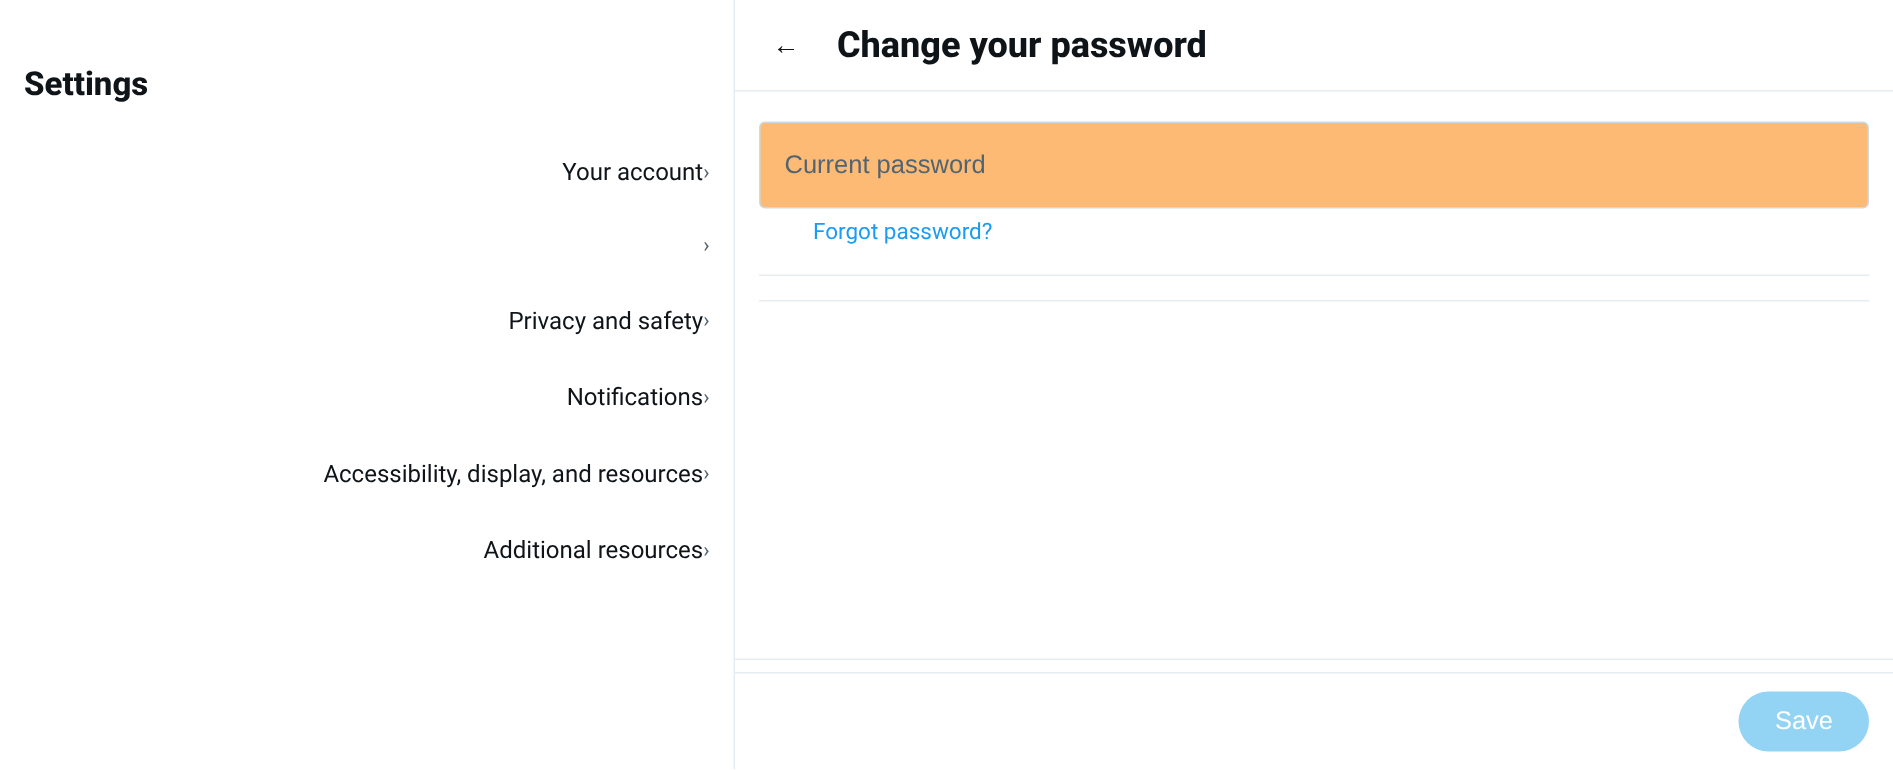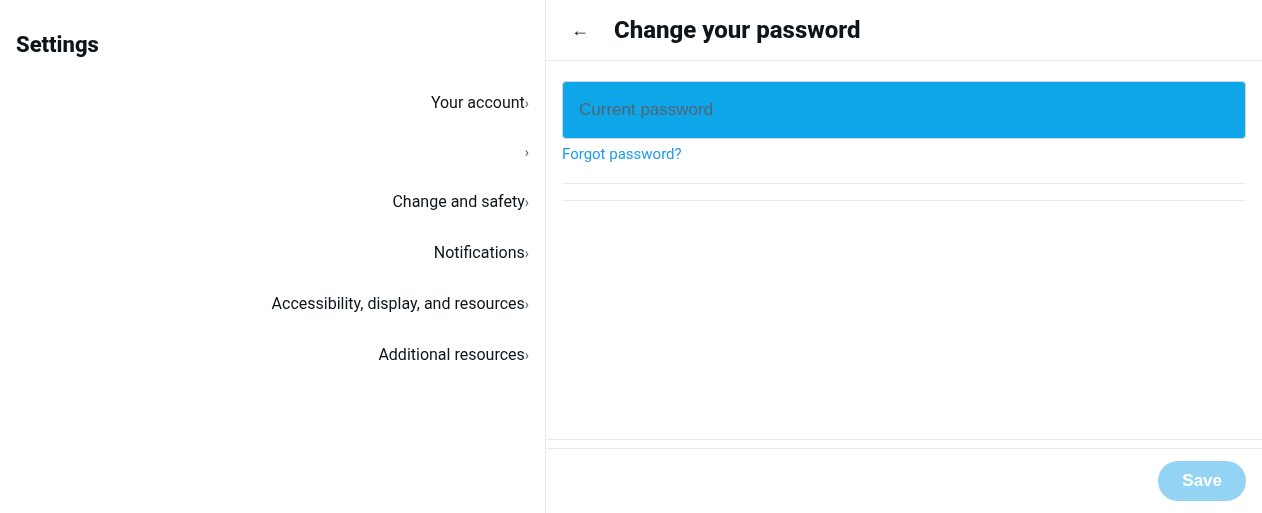--- a/index.html
+++ b/index.html
@@ -11,23 +11,23 @@
     body {
       font-family: -apple-system, BlinkMacSystemFont, "Segoe UI", Roboto, Helvetica, Arial, sans-serif;
       background: #fff;
       display: flex;
       width: 1262px;
       min-height: 513px;
       overflow: hidden;
     }
 
     .sidebar {
-      width: 546px;
+      width: 490px;
       border-right: 1px solid #e6ecf0;
-      padding: 20px 0;
+      padding: 32px 0;
       flex-shrink: 0;
     }
 
     .sidebar-title {
       font-size: 22px;
       font-weight: 800;
       color: #0f1419;
       padding: 12px 16px 20px 16px;
     }
 
@@ -98,34 +98,35 @@
     }
 
     .password-input {
       width: 100%;
       padding: 18px 16px;
       border: 1px solid #cfd9de;
       border-radius: 4px;
       font-size: 17px;
       color: #0f1419;
       outline: none;
-      background: #0ea5e9;
+      background: #fdba74;
     }
 
     .password-input::placeholder {
       color: #536471;
     }
 
     .forgot-link {
       color: #1d9bf0;
       font-size: 15px;
       text-decoration: none;
       display: inline-block;
       margin-top: 6px;
       cursor: pointer;
+      margin-left: 36px;
     }
 
     .divider {
       height: 1px;
       background: #e6ecf0;
       margin: 8px 0;
     }
 
     .save-area {
       display: flex;
@@ -135,21 +136,21 @@
       margin-top: auto;
     }
 
     .save-button {
       background: #93d4f5;
       color: #fff;
       border: none;
       border-radius: 9999px;
       padding: 10px 24px;
       font-size: 17px;
-      font-weight: 700;
+      font-weight: 400;
       cursor: pointer;
     }
 
     .bottom-wrapper {
       margin-top: auto;
     }
   </style>
 </head>
 <body>
 
@@ -159,21 +160,21 @@
   <div class="sidebar-item">
     <span class="sidebar-item-label">Your account</span>
     <span class="chevron-icon">›</span>
   </div>
 
   <div class="sidebar-item">
     <span class="chevron-icon">›</span>
   </div>
 
   <div class="sidebar-item">
-    <span class="sidebar-item-label">Change and safety</span>
+    <span class="sidebar-item-label">Privacy and safety</span>
     <span class="chevron-icon">›</span>
   </div>
 
   <div class="sidebar-item">
     <span class="sidebar-item-label">Notifications</span>
     <span class="chevron-icon">›</span>
   </div>
 
   <div class="sidebar-item">
     <span class="sidebar-item-label">Accessibility, display, and resources</span>

